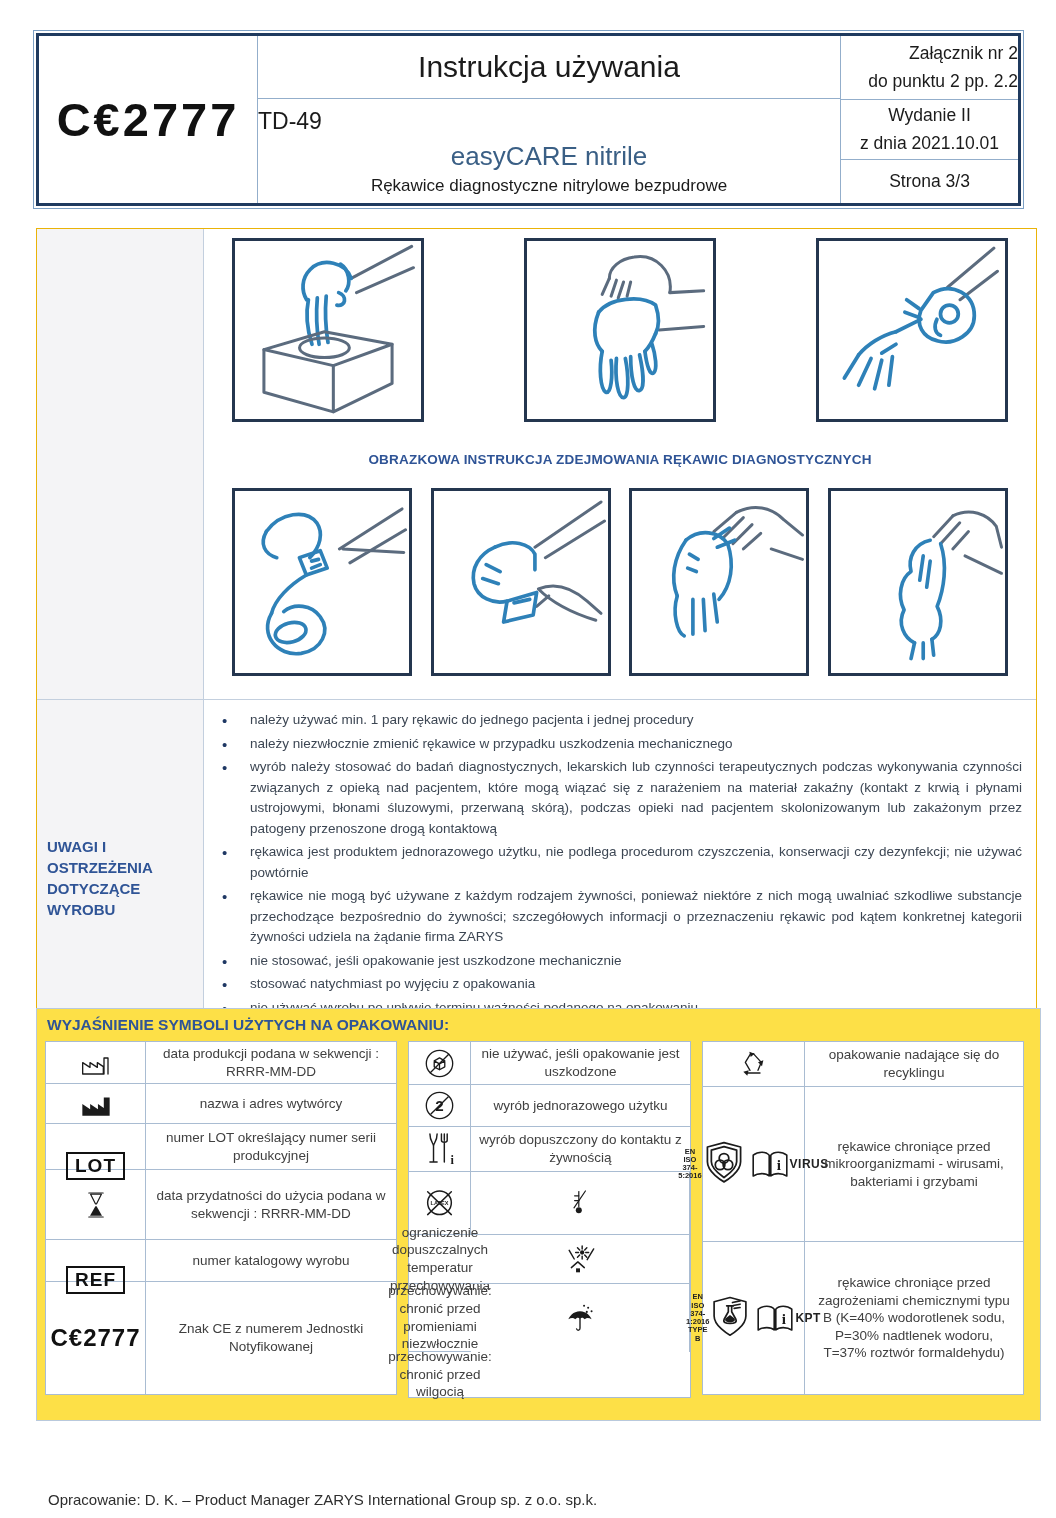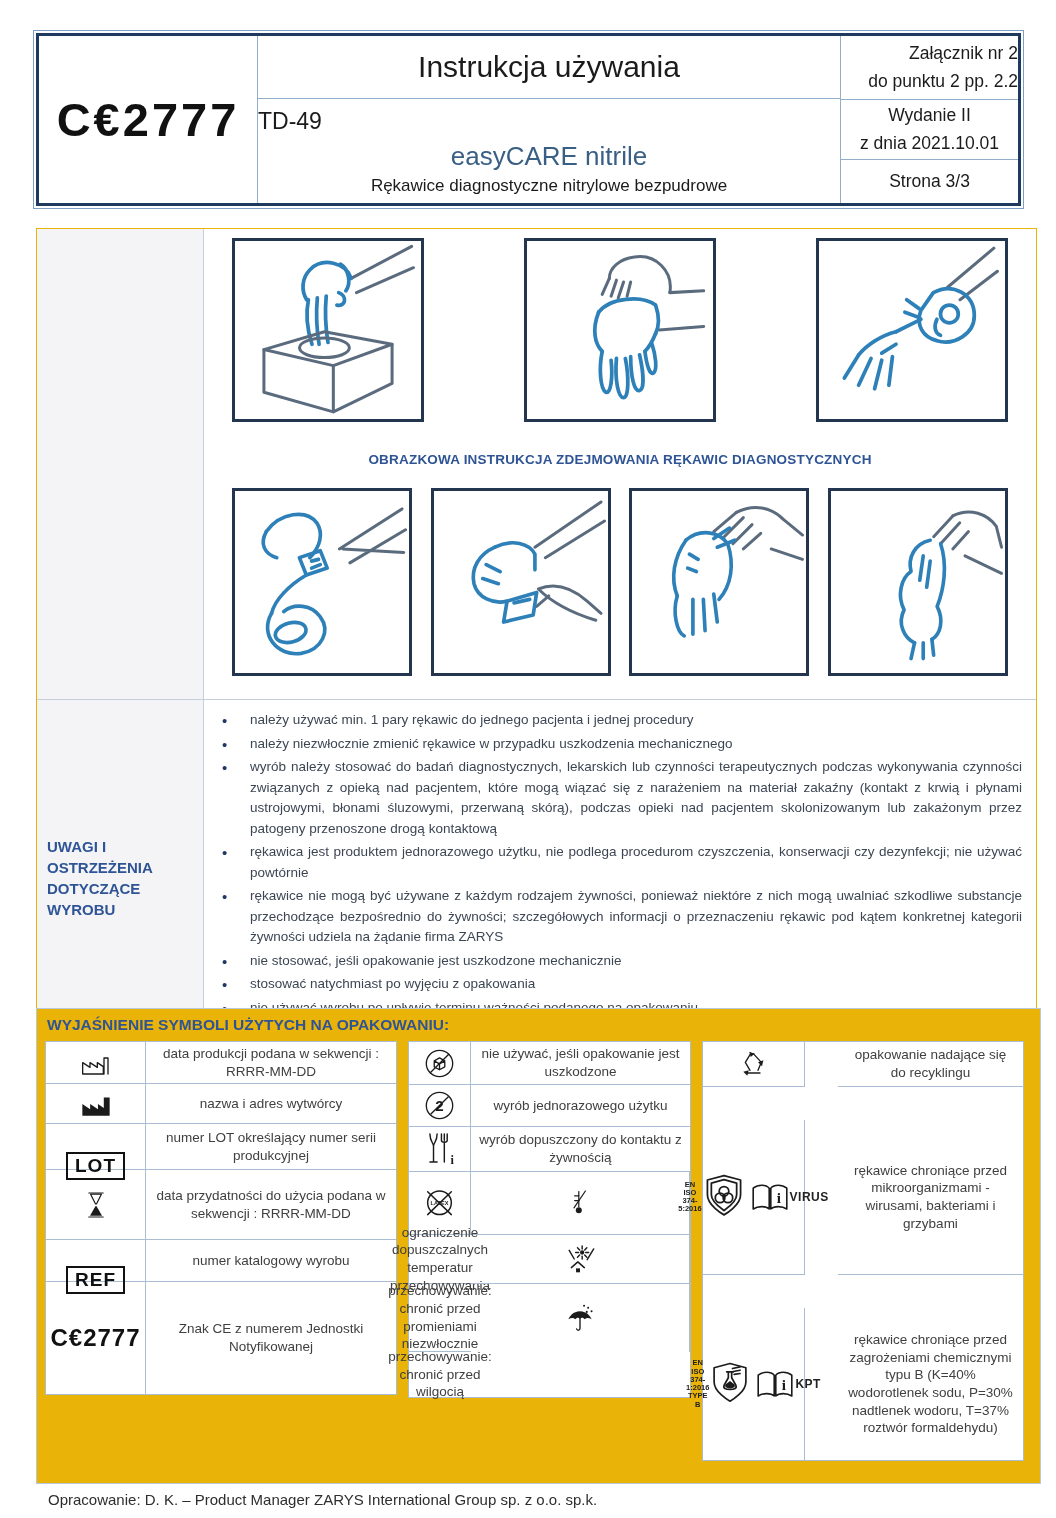--- a/index.html
+++ b/index.html
@@ -40,27 +40,27 @@
   .caption{margin:30px 0 21px;text-align:center;color:#2f5496;font-weight:bold;font-size:13.5px;letter-spacing:0.2px;}
   .glove{stroke:#2e81b8;fill:none;stroke-width:2.1;stroke-linecap:round;stroke-linejoin:round;}
   .arm{stroke:#5b6b7e;fill:none;stroke-width:1.7;stroke-linecap:round;stroke-linejoin:round;}
   .bullets{list-style:none;margin:10px 0 14px;padding:0 14px 0 0;}
   .bullets li{position:relative;padding-left:46px;margin:3px 0;font-size:13.5px;line-height:1.52;
               color:#3c4653;text-align:justify;}
   .bullets li::before{content:"\2022";position:absolute;left:18px;top:0;color:#1f3864;font-size:15px;}
 
   
   .symbols{position:absolute;left:36px;top:1008px;width:987px;border:1px solid #b9c9dc;
-           padding:7px 8px 22px 8px;background:#eab308;}
+           padding:7px 8px 22px 8px;background:#fde047;}
   .sym-title{color:#2f5496;font-weight:bold;font-size:15.5px;margin:0 0 7px 2px;}
   .sym-grid{display:grid;grid-template-columns:352px 283px 322px;column-gap:11px;align-items:start;}
   .sym-table{display:grid;border:1px solid #a9bcd2;background:#fff;}
   .g1{grid-template-columns:100px 1fr;grid-template-rows:42px 40px 46px 70px 42px 112px;}
   .g2{grid-template-columns:62px 1fr;grid-template-rows:43px 42px 45px 63px 49px 68px 45px;}
-  .g3{grid-template-columns:102px 1fr;grid-template-rows:45px 155px 152px;gap:33px;}
+  .g3{grid-template-columns:102px 1fr;grid-template-rows:45px 155px 152px;}
   .sym-icon{display:flex;flex-direction:row;align-items:center;justify-content:center;
             border-right:1px solid #a9bcd2;border-bottom:1px solid #a9bcd2;}
   .sym-text{display:flex;align-items:center;justify-content:center;text-align:center;
             border-bottom:1px solid #a9bcd2;font-size:13.5px;color:#404040;line-height:1.3;padding:2px 8px;}
   .sym-table > :nth-last-child(-n+2){border-bottom:none;}
   .boxed{border:2.5px solid #111;color:#111;font-weight:bold;font-size:19px;padding:1px 7px;letter-spacing:1px;margin-top:39px;}
   .ce-small{font-size:24px;font-weight:600;letter-spacing:1px;color:#111;}
   .blk{stroke:#1b1b1b;fill:none;stroke-width:4;stroke-linecap:round;stroke-linejoin:round;}
   .blkf{fill:#1b1b1b;stroke:none;}
   .std-lines{font-size:7.5px;font-weight:bold;color:#222;line-height:1.1;text-align:center;}

